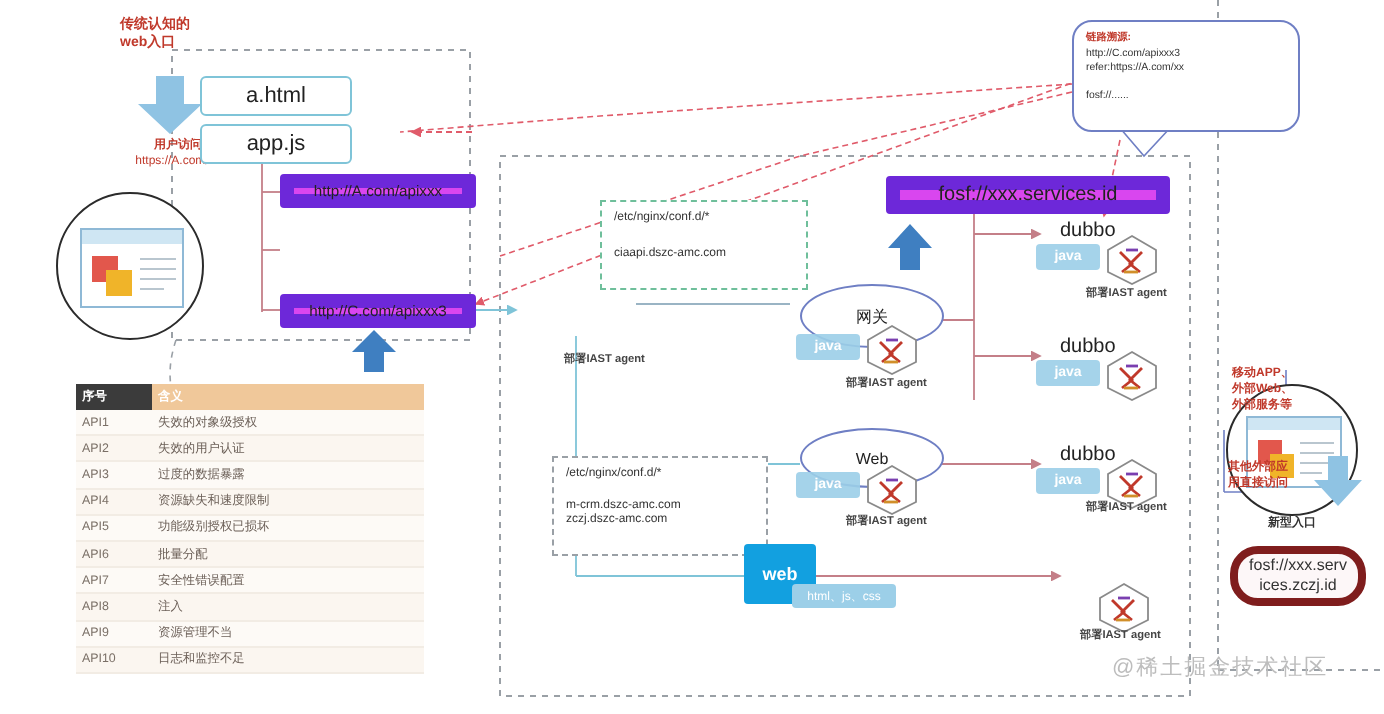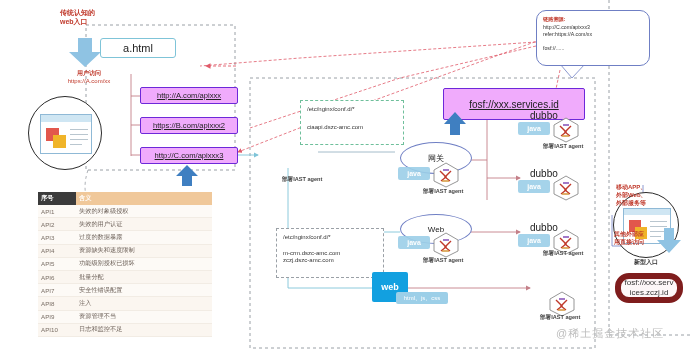--- a/index.html
+++ b/index.html
@@ -15,22 +15,22 @@
   .abs{position:absolute;}
   .txt{font-size:7px;line-height:1.25;letter-spacing:0;}
 
   
   .red-label{color:#c0392b;font-weight:bold;font-size:7px;line-height:1.3;}
   .red-sub{color:#c0392b;font-size:6px;line-height:1.3;}
 
   
   .box{box-sizing:border-box;display:flex;align-items:center;justify-content:center;text-align:center;}
   .box-cyan{border:1px solid #7fc4d8;background:#ffffff;border-radius:3px;color:#222;}
-  .box-red{border:1px solid #6d28d9;background:#f0abfc;border-radius:2px;color:#222;text-decoration:underline;}
-  .box-pink{border:6px solid #7f1d1d;background:#fdf7f8;border-radius:14px;color:#333;}
+  .box-red{border:7px solid #6d28d9;background:#d946ef;border-radius:2px;color:#222;}
+  .box-pink{border:4px solid #7f1d1d;background:#fdf7f8;border-radius:14px;color:#333;}
   .box-blue-solid{background:#12a0e0;color:#ffffff;border-radius:2px;font-weight:bold;}
   .box-java{background:#9ccfe8;color:#ffffff;border-radius:2px;font-weight:bold;opacity:.9;}
   .box-html{background:#9ccfe8;color:#ffffff;border-radius:2px;font-size:6px;}
 
   .dash-region{border:1px dashed #9aa0a6;box-sizing:border-box;}
   .dash-green{border:1px dashed #6fbf9b;box-sizing:border-box;background:#ffffff;}
 
   .node-ellipse{border:1px solid #6f7fc4;border-radius:50%;background:#fff;display:flex;align-items:center;justify-content:center;}
 
   
@@ -155,26 +155,26 @@
       <div class="ln" style="left:29px;top:14px;width:18px;"></div>
       <div class="ln" style="left:29px;top:19px;width:18px;"></div>
       <div class="ln" style="left:29px;top:24px;width:18px;"></div>
       <div class="ln" style="left:29px;top:29px;width:12px;"></div>
     </div>
   </div>
 
   <div class="abs box box-cyan" style="left:100px;top:38px;width:76px;height:20px;font-size:11px;">
     <span>a.html</span>
   </div>
+  <div class="abs box box-cyan" style="left:100px;top:62px;width:76px;height:20px;font-size:11px;">
+    <span>app.js</span>
+  </div>
 
   <div class="abs box box-red" style="left:140px;top:87px;width:98px;height:17px;font-size:7.6px;">
     <span>http://A.com/apixxx</span>
-  </div>
-  <div class="abs box box-red" style="left:140px;top:117px;width:98px;height:17px;font-size:7.6px;">
-    <span>https://B.com/apixxx2</span>
   </div>
   <div class="abs box box-red" style="left:140px;top:147px;width:98px;height:17px;font-size:7.6px;">
     <span>http://C.com/apixxx3</span>
   </div>
 
   <div class="abs" style="left:175px;top:165px;">
     <svg width="24" height="22" style="position:static;">
       <polygon points="12,0 23,11 17,11 17,21 7,21 7,11 1,11" fill="#3f7fc1"></polygon>
     </svg>
   </div>
@@ -192,21 +192,21 @@
     <div class="txt" style="font-size:6px;">/etc/nginx/conf.d/*</div>
     <div class="txt" style="font-size:6px;margin-top:10px;">ciaapi.dszc-amc.com</div>
   </div>
 
   <div class="abs dash-region" style="left:276px;top:228px;width:108px;height:50px;padding:5px 6px;box-sizing:border-box;background:#fff;">
     <div class="txt" style="font-size:6px;">/etc/nginx/conf.d/*</div>
     <div class="txt" style="font-size:6px;margin-top:8px;">m-crm.dszc-amc.com</div>
     <div class="txt" style="font-size:6px;">zczj.dszc-amc.com</div>
   </div>
 
-  <div class="abs box box-red" style="left:443px;top:88px;width:142px;height:32px;font-size:10px;">
+  <div class="abs box box-red" style="left:443px;top:88px;width:142px;height:19px;font-size:10px;">
     <span>fosf://xxx.services.id</span>
   </div>
   <div class="abs" style="left:443px;top:112px;">
     <svg width="24" height="24" style="position:static;">
       <polygon points="12,0 23,12 17,12 17,23 7,23 7,12 1,12" fill="#3f7fc1"></polygon>
     </svg>
   </div>
 
   <div class="abs node-ellipse" style="left:400px;top:142px;width:70px;height:30px;">
     <span class="node-lbl">网关</span>

